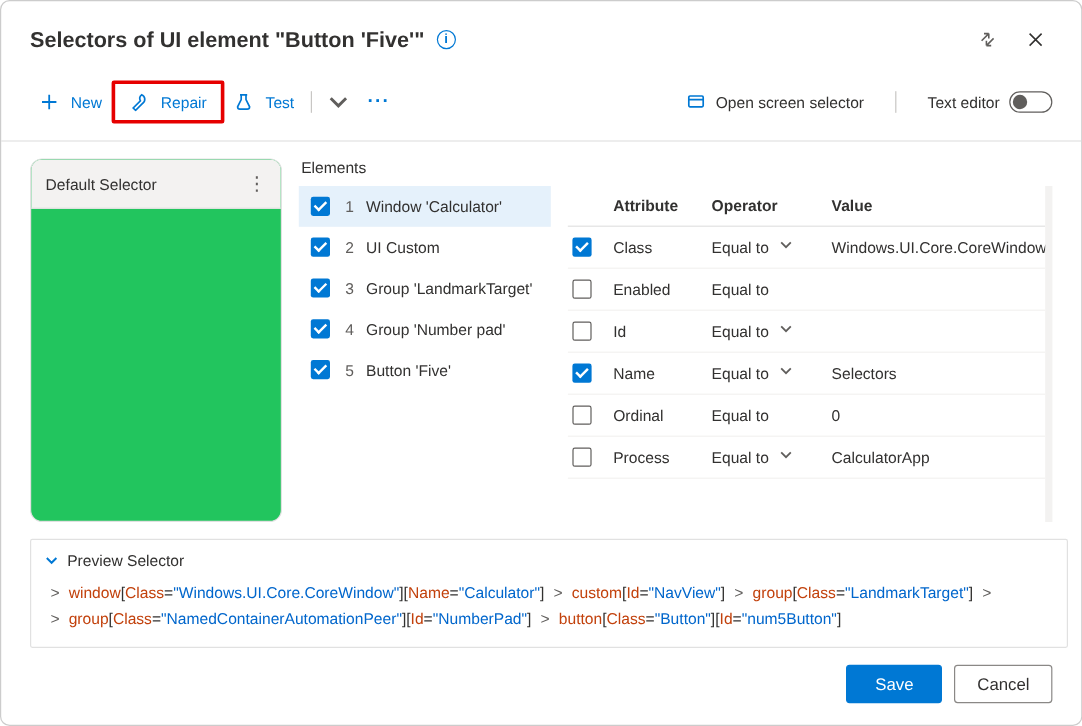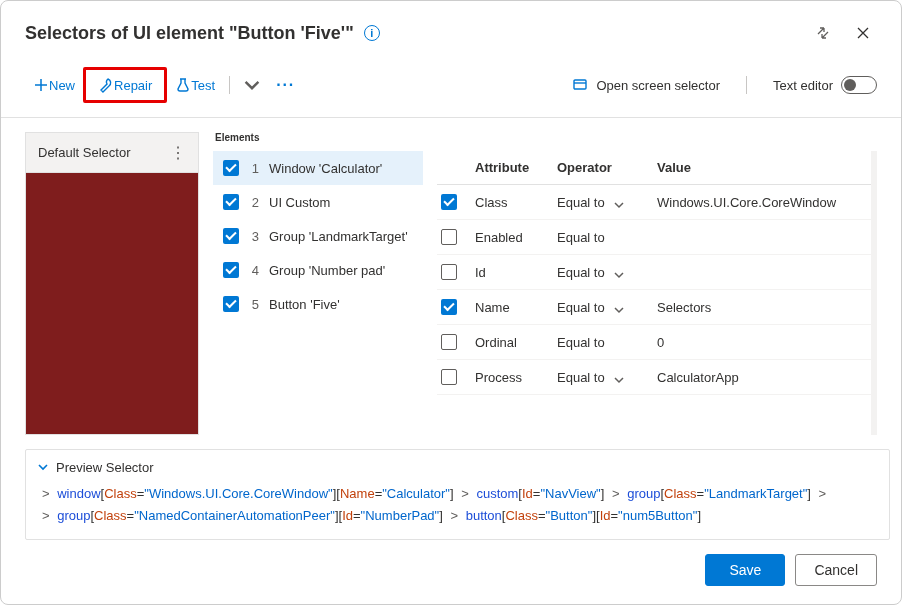--- a/index.html
+++ b/index.html
@@ -24,61 +24,61 @@
   .info-icon {
     width:16px;height:16px;border:1.4px solid #0078d4;border-radius:50%;
     color:#0078d4;font-size:11px;font-weight:600;display:inline-flex;
     align-items:center;justify-content:center;margin-left:10px;
   }
   .header-spacer{flex:1}
   .hdr-btn{width:28px;height:28px;display:flex;align-items:center;justify-content:center;cursor:pointer;margin-left:12px}
   .toolbar{
     display:flex;align-items:center;padding:6px 24px 14px 24px;border-bottom:1px solid #e1e1e1;
   }
-  .tbtn{display:flex;align-items:center;gap:0;padding:5px 8px;color:#0078d4;cursor:pointer;font-size:13px}
+  .tbtn{display:flex;align-items:center;gap:10px;padding:5px 8px;color:#0078d4;cursor:pointer;font-size:13px}
   .tbtn svg{width:16px;height:16px}
   .highlight{border:3px solid #e60000;border-radius:2px;padding:2px 4px}
   .divider{width:1px;height:18px;background:#c8c6c4;margin:0 6px}
   .dots{color:#0078d4;cursor:pointer;padding:4px 8px;font-size:16px;font-weight:bold;letter-spacing:1px}
   .toolbar-right{margin-left:auto;display:flex;align-items:center;gap:20px}
   .oss{display:flex;align-items:center;gap:8px;color:#323130;cursor:pointer}
   .oss svg{width:16px;height:16px;stroke:#0078d4}
   .te{display:flex;align-items:center;gap:8px;color:#323130}
   .toggle{width:36px;height:18px;border:1px solid #605e5c;border-radius:9px;position:relative;cursor:pointer}
   .toggle::after{content:"";position:absolute;left:2px;top:2px;width:12px;height:12px;border-radius:50%;background:#605e5c}
 
   .body{flex:1;display:flex;padding:14px 24px 0 24px;gap:14px;min-height:0}
-  .left{width:174px;border:1px solid #e1e1e1;border-radius:0;background:#7f1d1d;overflow:hidden}
+  .left{width:210px;border:1px solid #e1e1e1;border-radius:10px;background:#22c55e;overflow:hidden}
   .ds-row{display:flex;align-items:center;justify-content:space-between;padding:10px 12px;background:#f3f2f1;border-bottom:1px solid #e1e1e1}
   .vdots{cursor:pointer;color:#605e5c;font-size:16px}
 
   .mid{flex:1;display:flex;flex-direction:column;min-width:0}
-  .mid-title{font-weight:700;font-size:10px;margin:0 0 8px 2px}
+  .mid-title{font-weight:400;font-size:13px;margin:0 0 8px 2px}
   .mid-cols{flex:1;display:flex;gap:14px;min-height:0}
   .elist{width:210px}
   .erow{display:flex;align-items:center;gap:10px;padding:9px 10px;cursor:pointer}
   .erow.sel{background:#e5f1fb}
   .num{color:#605e5c;width:10px;text-align:right}
   .chk{width:16px;height:16px;border-radius:2px;display:inline-flex;align-items:center;justify-content:center;flex-shrink:0}
   .chk.on{background:#0078d4}
   .chk.on::after{content:"";width:8px;height:4px;border:2px solid #fff;border-top:none;border-right:none;transform:rotate(-45deg) translate(1px,-1px)}
   .chk.off{border:1px solid #605e5c;background:#fff}
 
   .attrs{flex:1;position:relative}
   .attr-scroll{position:absolute;inset:0;overflow:hidden;border-right:6px solid #f3f2f1}
   .attr-head,.arow{display:grid;grid-template-columns:24px 72px 90px 1fr;gap:10px;align-items:center;padding:9px 4px}
   .attr-head{font-weight:600;border-bottom:1px solid #e1e1e1}
   .arow{border-bottom:1px solid #f3f2f1}
-  .op{display:flex;align-items:flex-end;gap:6px;color:#323130}
+  .op{display:flex;align-items:flex-start;gap:6px;color:#323130}
   .chev{width:10px;height:10px}
 
   .preview-wrap{margin:14px 11px 0 24px;border:1px solid #e1e1e1;border-radius:2px;padding:10px 12px 12px 12px}
   .pv-title{display:flex;align-items:center;gap:8px;color:#323130;cursor:pointer;margin-bottom:8px}
   .pv-body{line-height:1.7;font-size:13px;word-break:break-word}
-  .tok-elem{color:#1d4ed8}
+  .tok-elem{color:#c2410c}
   .tok-attr{color:#c2410c}
   .tok-val{color:#0066cc}
   .tok-gt{color:#605e5c;margin:0 4px}
 
   .footer{display:flex;justify-content:flex-end;gap:10px;padding:14px 24px 18px 24px}
   .btn{min-width:80px;padding:7px 18px;border-radius:3px;font-size:14px;cursor:pointer;text-align:center}
   .btn.primary{background:#0078d4;color:#fff;border:1px solid #0078d4}
   .btn.secondary{background:#fff;border:1px solid #8a8886;color:#323130}
 </style>
 </head>

